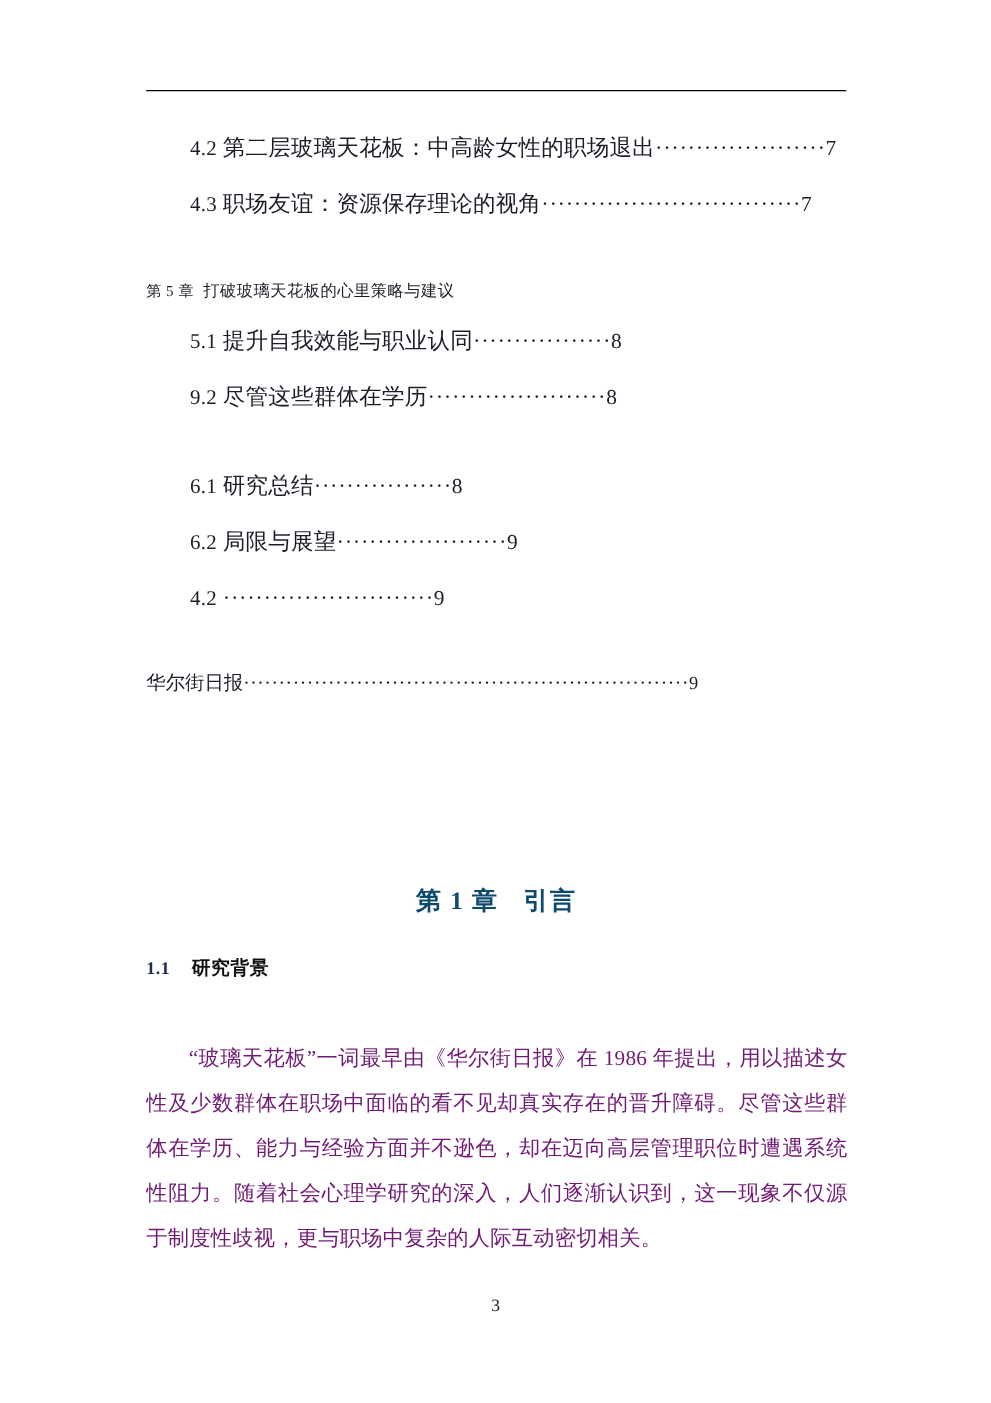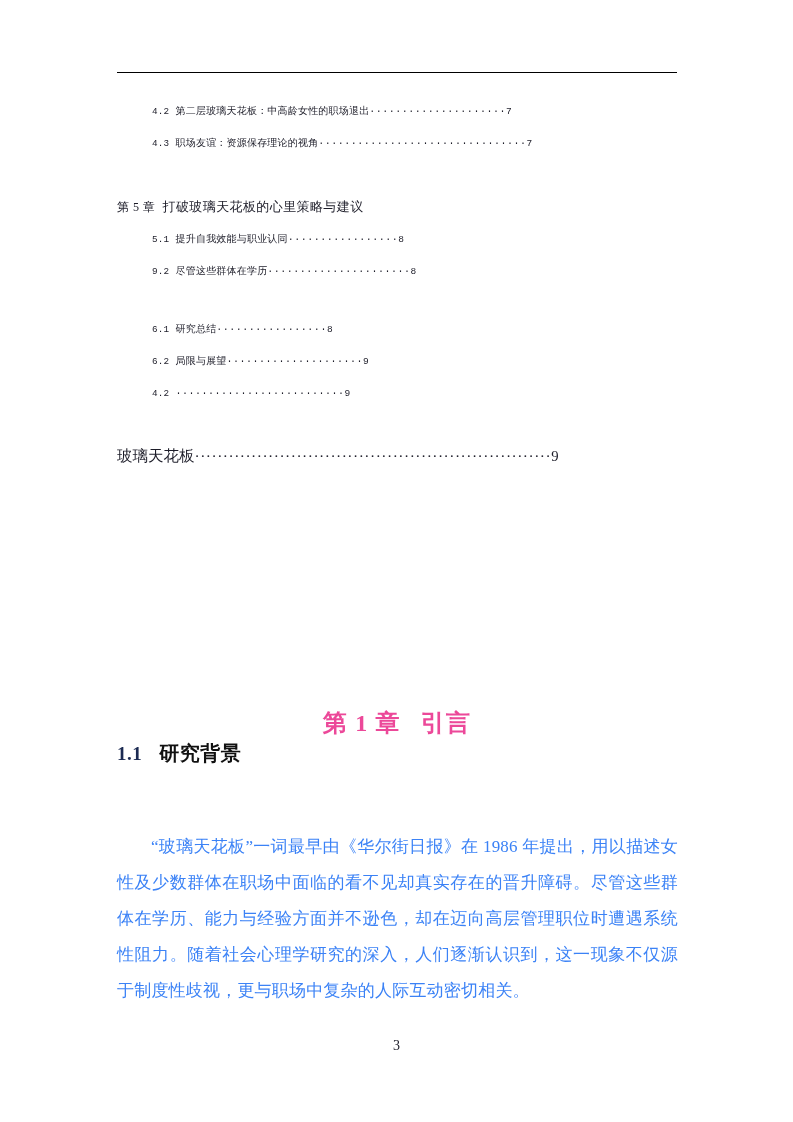--- a/index.html
+++ b/index.html
@@ -50,25 +50,24 @@
   
   .toc-chapter {
     font-size: 13px;
     line-height: 34px;
     padding-left: 0px;
     letter-spacing: 0.4px;
   }
 
   
   .toc-sub {
-    font-size: 10px;
-    line-height: 32px;
+    font-size: 18px;
+    line-height: 44px;
     padding-left: 35px;
     letter-spacing: 0.2px;
-    font-family: Liberation Mono, monospace;
   }
 
   
   .toc-back {
     font-size: 15.5px;
     line-height: 31px;
     padding-left: 0px;
   }
 
   .toc-num {
@@ -88,36 +87,36 @@
   .toc-gap-lg { height: 30px; }
   .toc-gap-md { height: 26px; }
 
   
   .chapter-title {
     position: absolute;
     left: 117px;
     top: 707px;
     width: 560px;
     text-align: center;
-    font-size: 24px;
+    font-size: 20px;
     font-weight: bold;
     letter-spacing: 1.2px;
-    color: #ec4899;
+    color: #0c4a6e;
   }
   .chapter-title .ct-gap {
     display: inline-block;
     width: 20px;
   }
 
   
   .section-heading {
     position: absolute;
     left: 117px;
-    top: 740px;
-    font-size: 20px;
+    top: 765px;
+    font-size: 15px;
     font-weight: bold;
     letter-spacing: 0.5px;
   }
   .section-heading .sec-num {
     color: #1b2a52;
     font-size: 0.95em;
   }
   .section-heading .sec-gap {
     display: inline-block;
     width: 17px;
@@ -130,21 +129,21 @@
   .body-para {
     position: absolute;
     left: 117px;
     top: 812px;
     width: 561px;
     font-size: 17px;
     line-height: 36px;
     text-align: justify;
     text-justify: inter-ideograph;
     text-indent: 2em;
-    color: #3b82f6;
+    color: #701a75;
     letter-spacing: 0.2px;
   }
 
   
   .page-number {
     position: absolute;
     left: 0;
     top: 1038px;
     width: 793px;
     text-align: center;
@@ -164,21 +163,21 @@
       <div class="toc-line toc-sub"><span class="toc-num">4.3</span><span>&nbsp;</span><span class="toc-title">职场友谊：资源保存理论的视角</span><span class="toc-leader">································</span><span class="toc-page">7</span></div>
       <div class="toc-gap-lg"></div>
       <div class="toc-line toc-chapter"><span class="toc-num">第 5 章</span><span>&nbsp;&nbsp;</span><span class="toc-title">打破玻璃天花板的心里策略与建议</span></div>
       <div class="toc-line toc-sub"><span class="toc-num">5.1</span><span>&nbsp;</span><span class="toc-title">提升自我效能与职业认同</span><span class="toc-leader">·················</span><span class="toc-page">8</span></div>
       <div class="toc-line toc-sub"><span class="toc-num">9.2</span><span>&nbsp;</span><span class="toc-title">尽管这些群体在学历</span><span class="toc-leader">······················</span><span class="toc-page">8</span></div>
       <div class="toc-gap-md"></div>
       <div class="toc-line toc-sub"><span class="toc-num">6.1</span><span>&nbsp;</span><span class="toc-title">研究总结</span><span class="toc-leader">·················</span><span class="toc-page">8</span></div>
       <div class="toc-line toc-sub"><span class="toc-num">6.2</span><span>&nbsp;</span><span class="toc-title">局限与展望</span><span class="toc-leader">·····················</span><span class="toc-page">9</span></div>
       <div class="toc-line toc-sub"><span class="toc-num">4.2</span><span>&nbsp;</span><span class="toc-title"></span><span class="toc-leader">··························</span><span class="toc-page">9</span></div>
       <div class="toc-gap-lg"></div>
-      <div class="toc-line toc-back"><span class="toc-title">玻璃天花板</span><span class="toc-leader">·······························································</span><span class="toc-page">9</span></div>
+      <div class="toc-line toc-back"><span class="toc-title">华尔街日报</span><span class="toc-leader">·······························································</span><span class="toc-page">9</span></div>
     </div>
 
   <div class="chapter-title">
     <span>第 1 章</span><span class="ct-gap"></span><span>引言</span>
   </div>
 
   <div class="section-heading">
     <span class="sec-num" style="color: rgb(27, 42, 82);">1.1</span><span class="sec-gap"></span><span class="sec-text">研究背景</span>
   </div>
 

